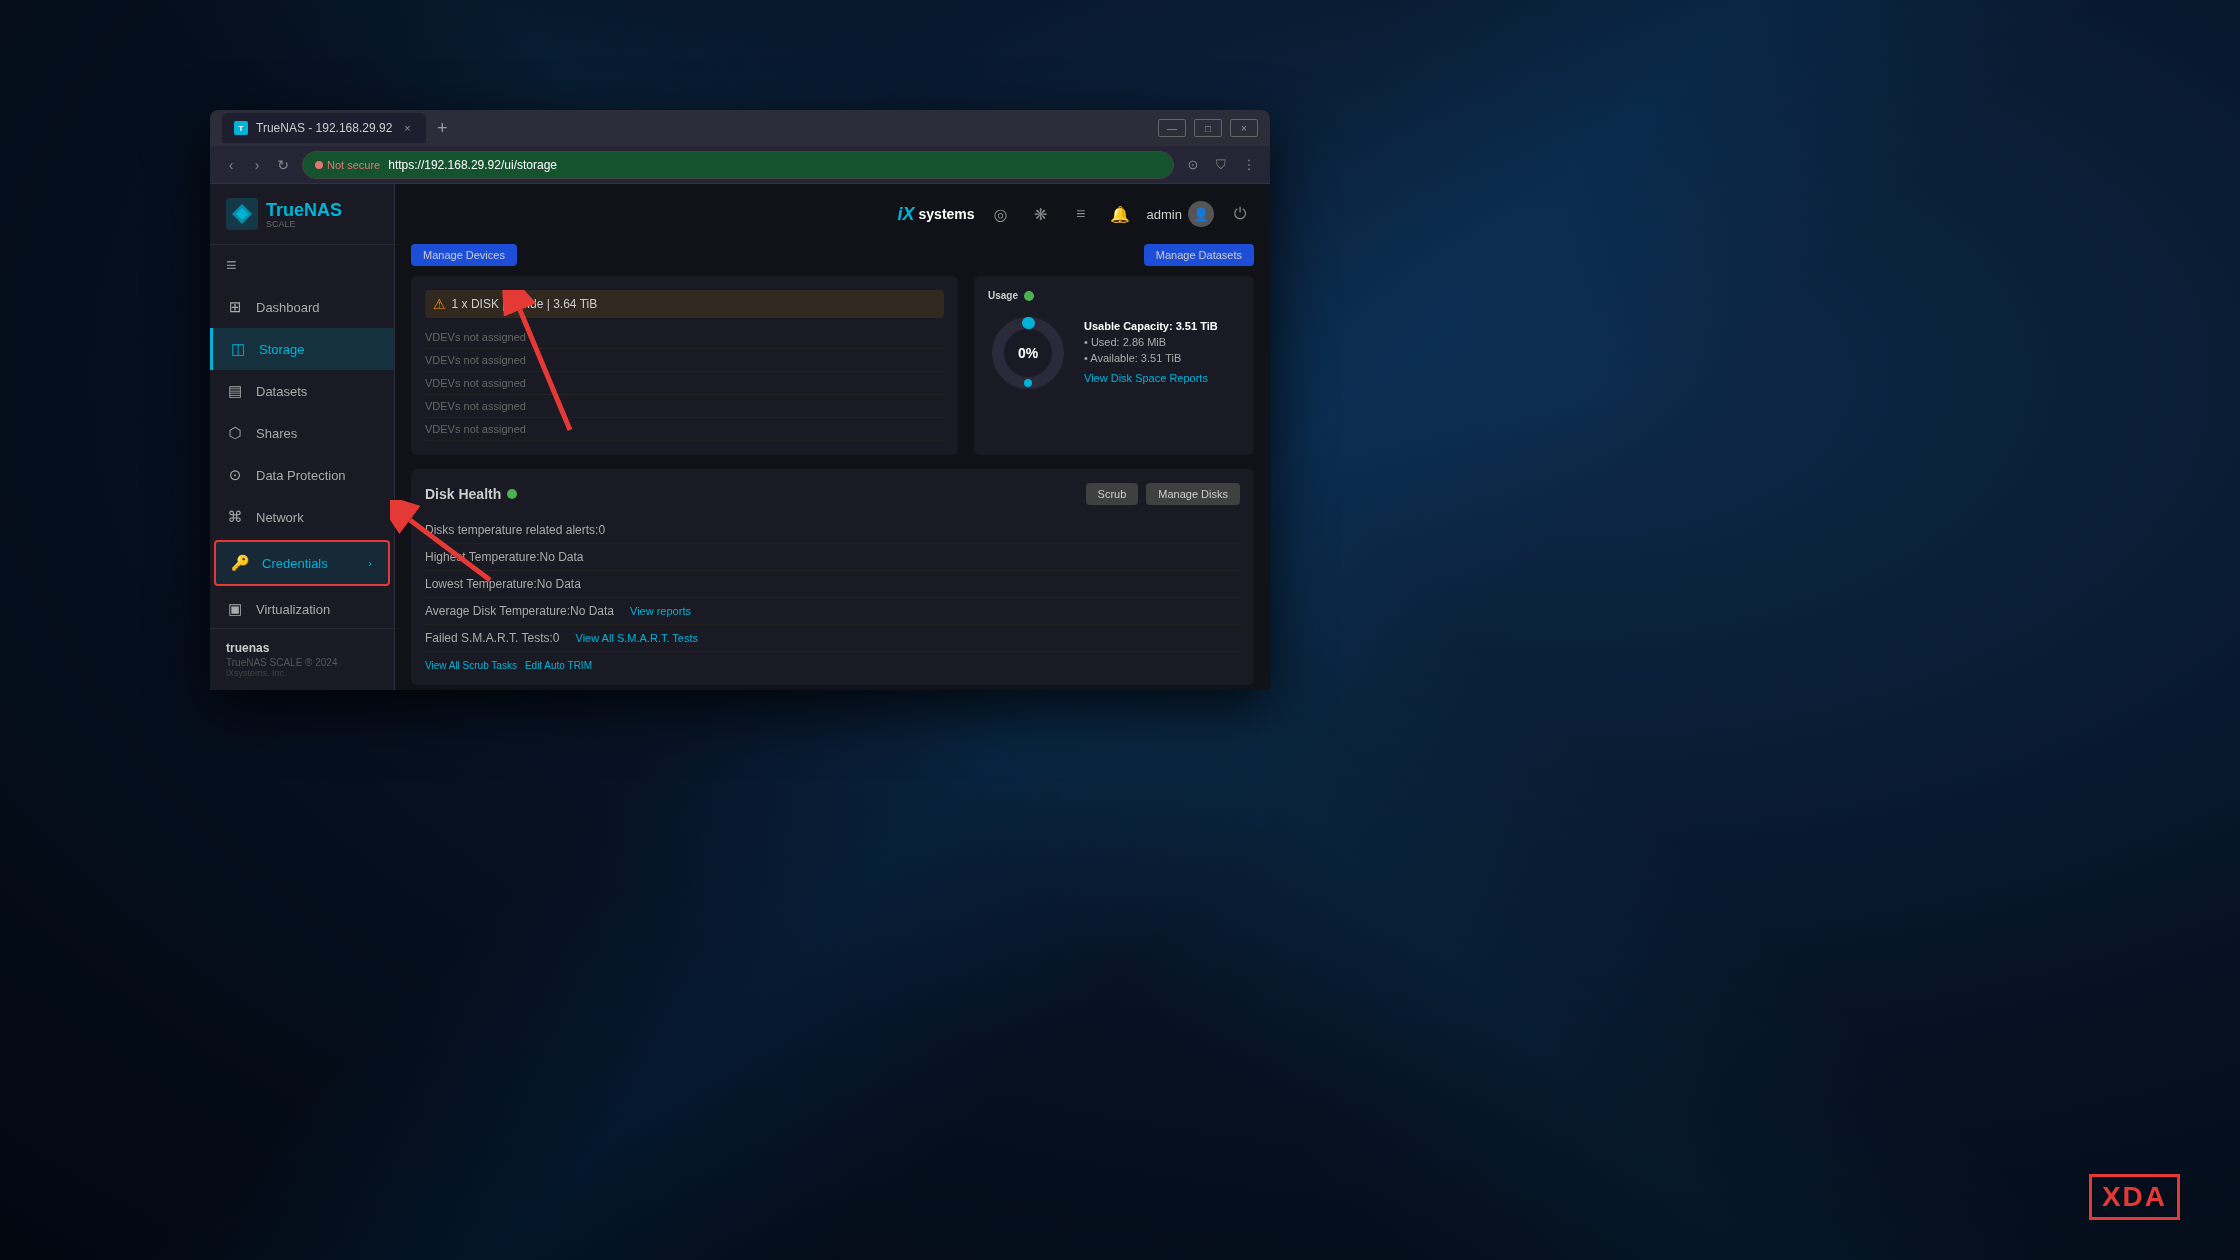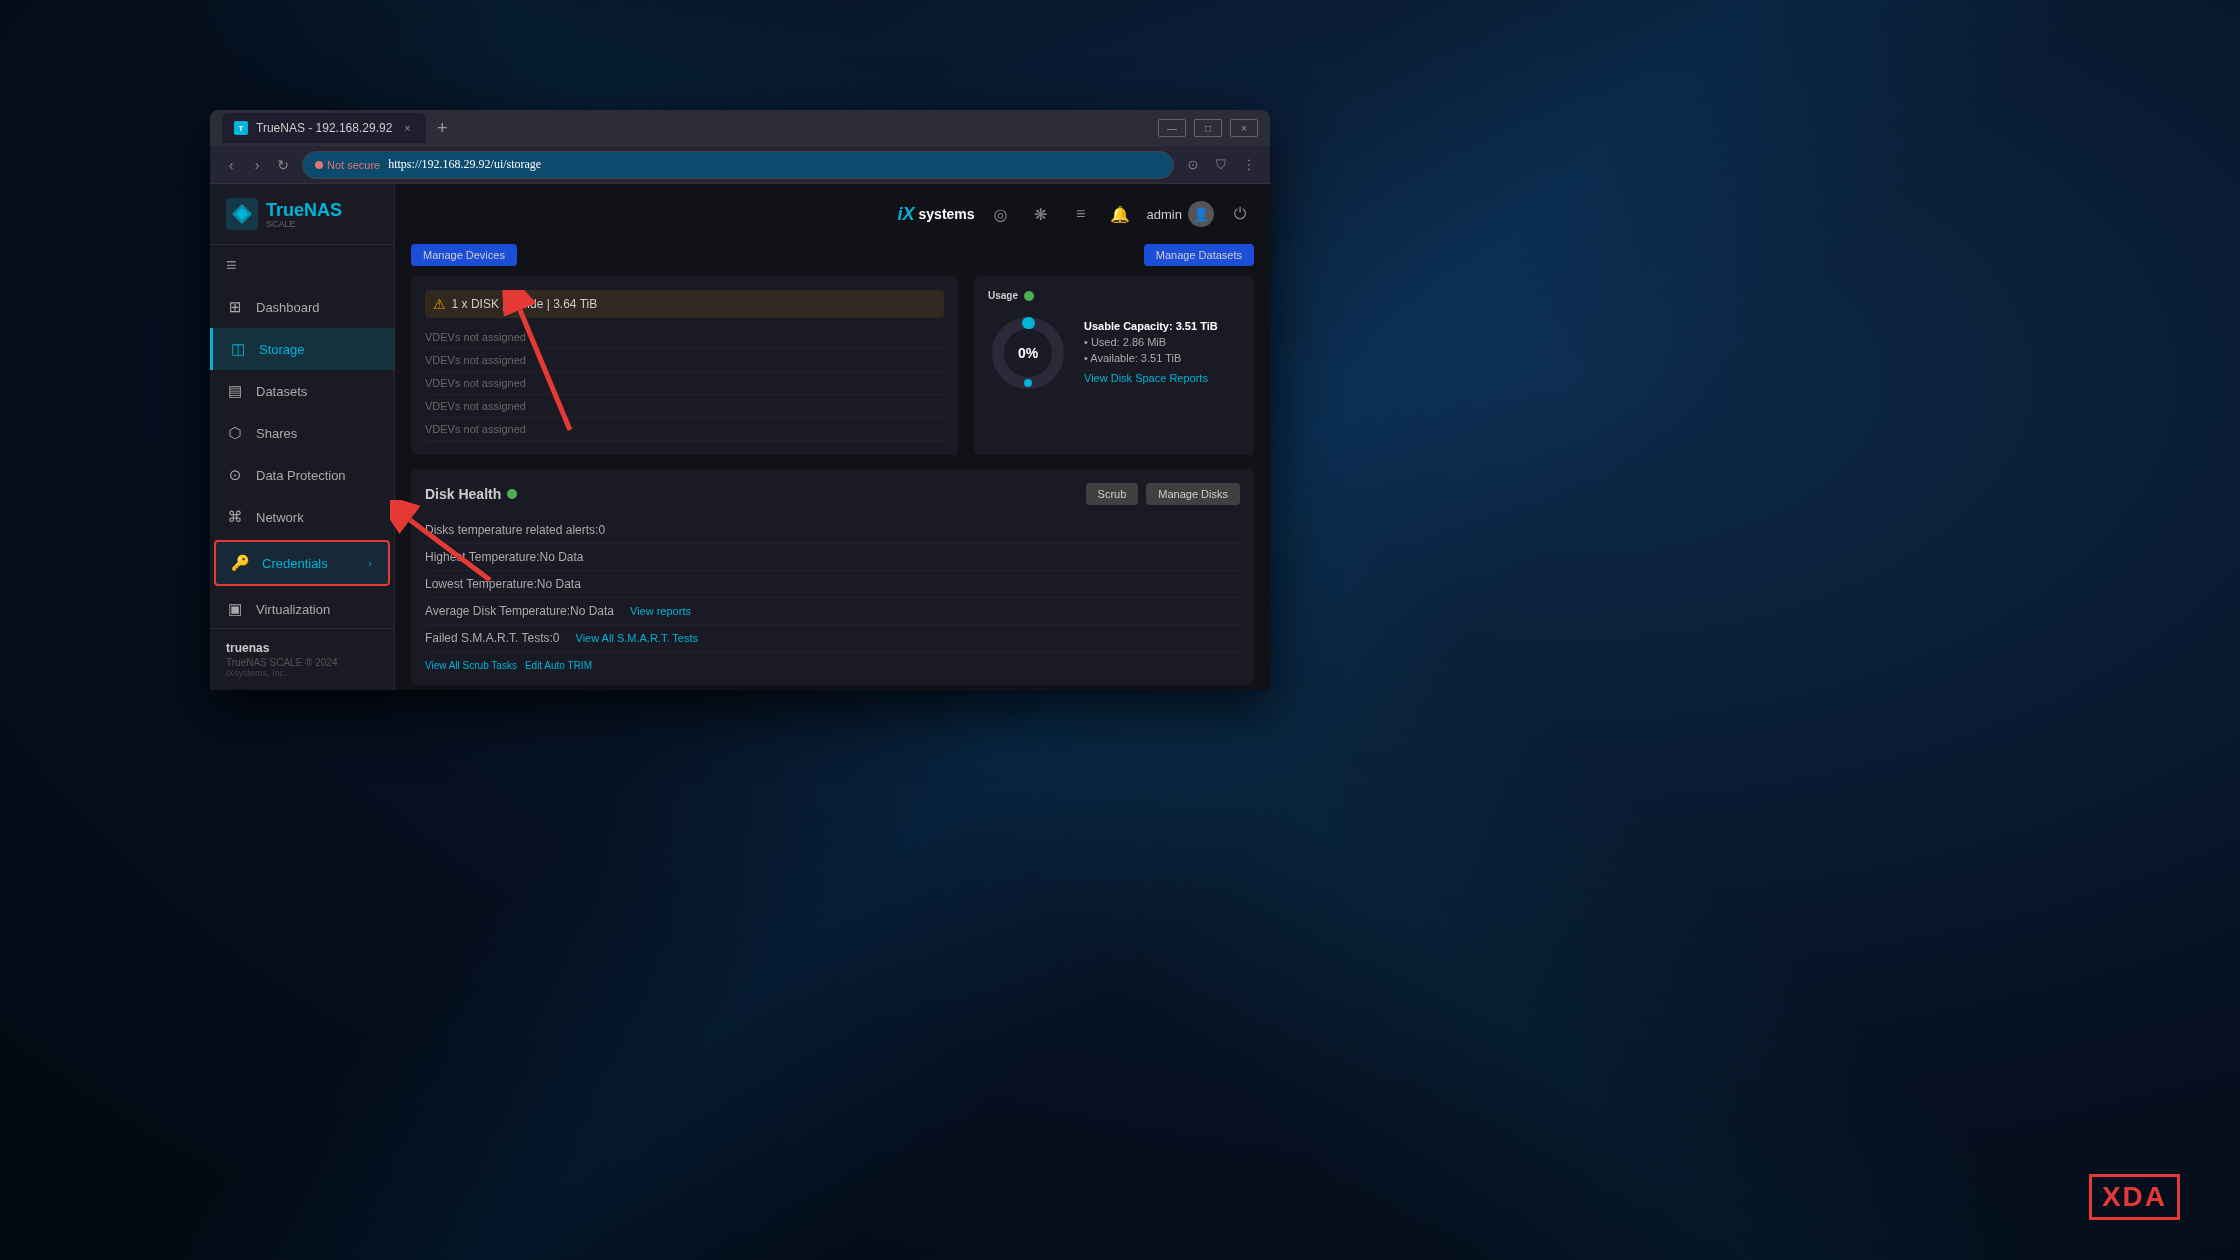--- a/index.html
+++ b/index.html
@@ -159,21 +159,21 @@
       display: flex;
       align-items: center;
       justify-content: center;
       color: #888;
       font-size: 14px;
       cursor: pointer;
       border-radius: 50%;
     }
     .address-bar {
       flex: 1;
-      background: #0c4a6e;
+      background: #14532d;
       border: 1px solid #444;
       border-radius: 18px;
       height: 28px;
       display: flex;
       align-items: center;
       padding: 0 12px;
       gap: 8px;
     }
     .not-secure {
       display: flex;
@@ -185,21 +185,21 @@
     .not-secure-dot {
       width: 8px;
       height: 8px;
       background: #e57373;
       border-radius: 50%;
     }
     .address-url {
       color: #aaa;
       font-size: 12px;
     }
-    .address-url span { color: white; font-family: Liberation Serif, serif; }
+    .address-url span { color: white; }
     .browser-actions {
       display: flex;
       align-items: center;
       gap: 6px;
     }
     .browser-action-btn {
       width: 22px;
       height: 22px;
       display: flex;
       align-items: center;

